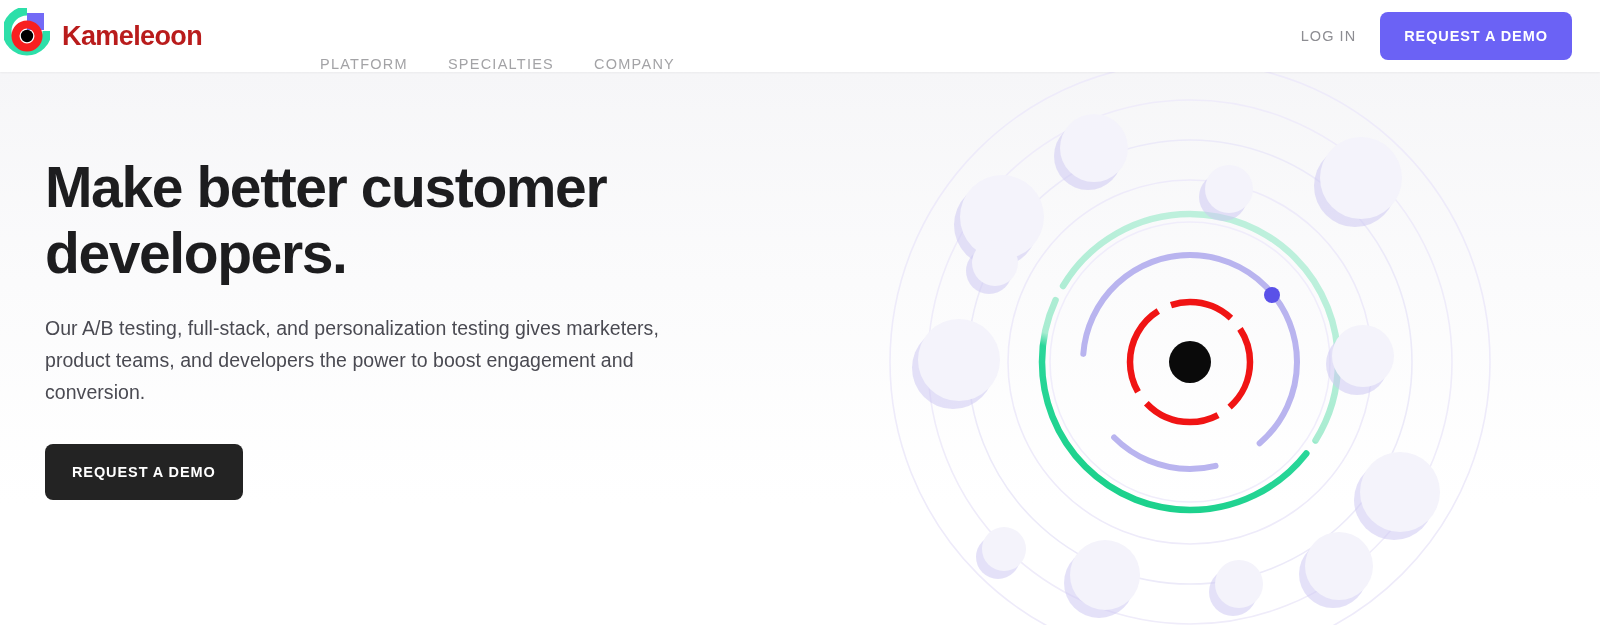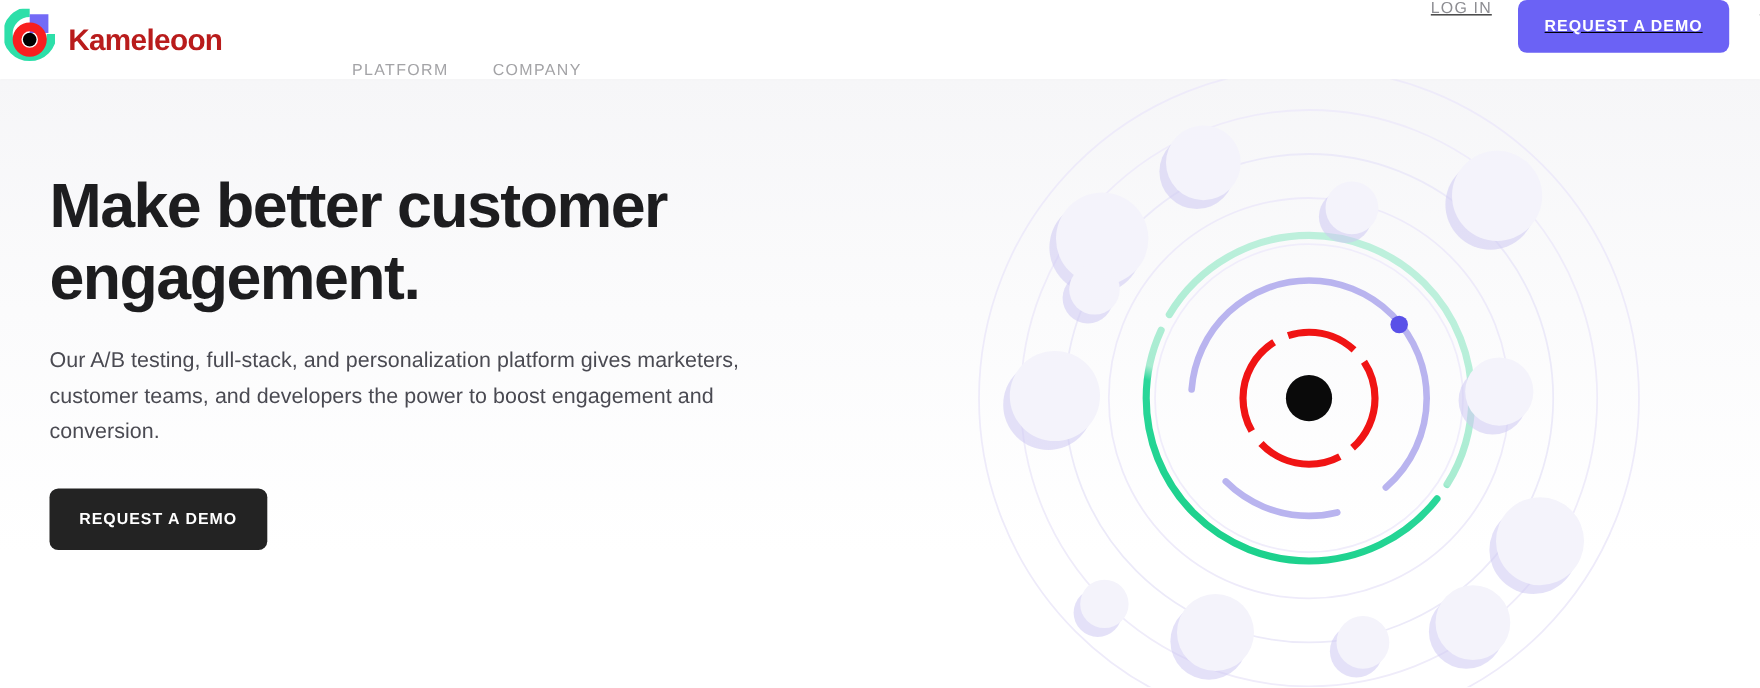--- a/index.html
+++ b/index.html
@@ -83,22 +83,21 @@
     padding: 0 20px;
     line-height: 72px;
   }
 
   .header-right {
     position: absolute;
     right: 0;
     top: 0;
     height: 72px;
     display: flex;
-    align-items: flex-start;
-    text-decoration: underline;
+    align-items: center;
   }
 
   .login-link {
     font-size: 14.5px;
     letter-spacing: 1.05px;
     color: #8d8d92;
     text-transform: uppercase;
     cursor: pointer;
     white-space: nowrap;
     margin-right: 24px;
@@ -228,35 +227,36 @@
 
         <circle cx="23" cy="28" r="6.2" fill="#000000"></circle>
 
         <path d="M7.2 39 A20 20 0 0 1 7.2 17" fill="none" stroke="#2ddfa9" stroke-width="0"></path>
       </svg>
       <span class="brand-name">Kameleoon</span>
     </div>
 
     <nav class="main-nav">
       <span class="nav-item">PLATFORM</span>
+      <span class="nav-item">SPECIALTIES</span>
       <span class="nav-item">COMPANY</span>
     </nav>
 
     <div class="header-right">
       <span class="login-link">LOG IN</span>
       <button class="demo-btn-header">REQUEST A DEMO</button>
       <span class="lang-switch">EN</span>
     </div>
   </header>
 
   <section class="hero">
 
     <div class="hero-copy">
-      <h1 class="hero-title">Make better customer engagement.</h1>
-      <p class="hero-sub">Our A/B testing, full-stack, and personalization platform gives marketers, customer teams, and developers the power to boost engagement and conversion.</p>
+      <h1 class="hero-title">Make better customer developers.</h1>
+      <p class="hero-sub">Our A/B testing, full-stack, and personalization testing gives marketers, product teams, and developers the power to boost engagement and conversion.</p>
       <button class="demo-btn-hero">REQUEST A DEMO</button>
     </div>
 
     <div class="hero-graphic">
 
       <svg viewBox="0 0 660 660">
         <defs>
           <linearGradient id="greenGrad" x1="0" y1="0" x2="1" y2="0.4">
             <stop offset="0%" stop-color="#17cf87"></stop>
             <stop offset="48%" stop-color="#2ad79a"></stop>

